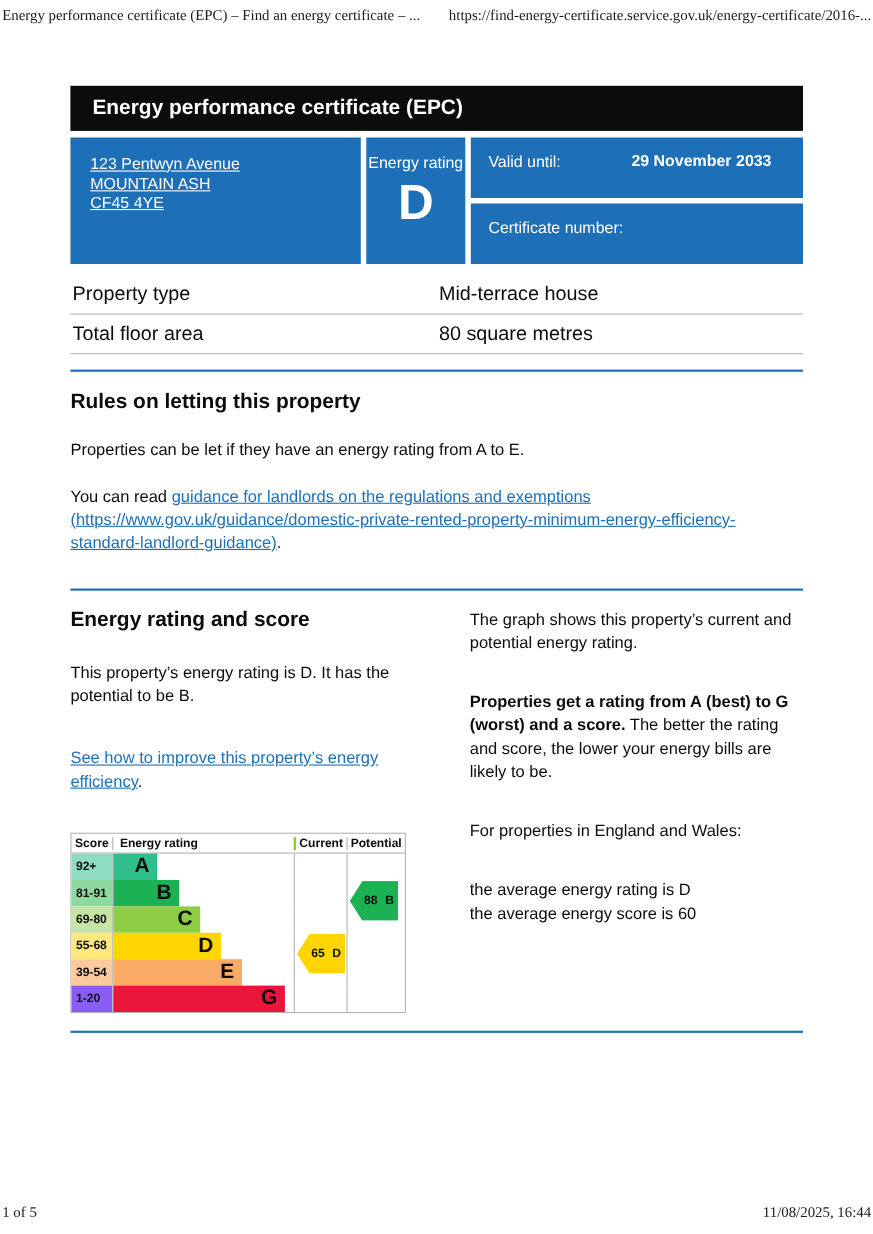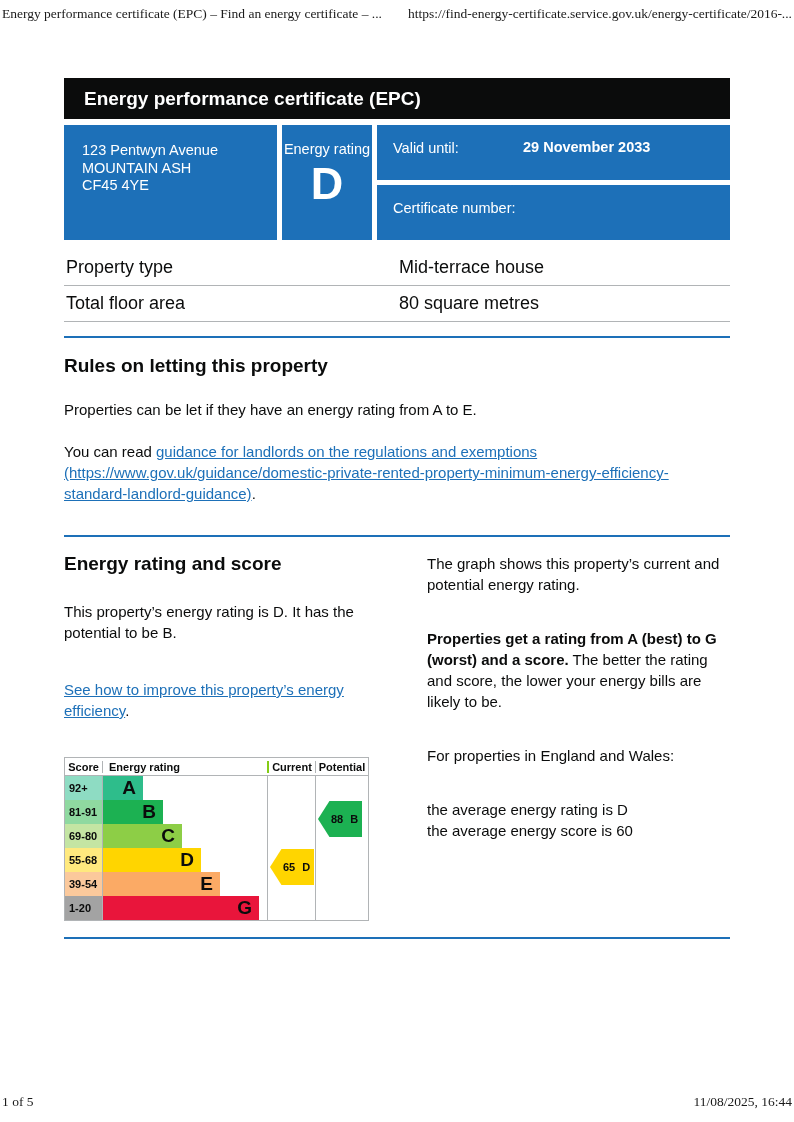--- a/index.html
+++ b/index.html
@@ -28,21 +28,21 @@
   .banner {
     background: #0b0c0c; color: #ffffff;
     height: 41px; display: flex; align-items: center;
     padding-left: 20px;
     font-size: 19px; font-weight: bold;
   }
 
   
   .summary-row { display: flex; gap: 5px; margin-top: 6px; height: 115px; }
   .bluebox { background: #1d70b8; color: #ffffff; font-size: 14.5px; }
-  .address-box { width: 213px; padding: 17px 24px 0 18px; line-height: 1.22; }
+  .address-box { width: 264px; padding: 17px 24px 0 18px; line-height: 1.22; text-decoration: underline; }
   .rating-box { width: 90px; text-align: center; padding-top: 16px; }
   .rating-box .big-letter { font-size: 45px; font-weight: bold; line-height: 1.1; margin-top: 2px; }
   .right-stack { flex: 1; display: flex; flex-direction: column; gap: 5px; }
   .right-stack .bluebox { flex: 1; display: flex; padding: 14px 16px 0 16px; }
   .kv-label { width: 130px; flex: 0 0 130px; line-height: 1.25; }
   .kv-value { font-weight: bold; }
 
   
   .facts { margin-top: 10px; font-size: 18px; }
   .fact-row { display: flex; padding: 7px 0 7px 2px; border-bottom: 1px solid #b1b4b6; }
@@ -207,21 +207,21 @@
             </div>
             <div class="chart-row">
               <div class="score-cell" style="background:#fbc99c">39-54</div>
               <div class="rating-cell">
                 <div class="bar" style="width:117px;background:#fbaa65">E</div>
               </div>
               <div class="marker-cell cur"></div>
               <div class="marker-cell pot"></div>
             </div>
             <div class="chart-row">
-              <div class="score-cell" style="background:#a3a3a3">1-20</div>
+              <div class="score-cell" style="background:#8b5cf6">1-20</div>
               <div class="rating-cell">
                 <div class="bar" style="width:156px;background:#e9153b">G</div>
               </div>
               <div class="marker-cell cur"></div>
               <div class="marker-cell pot"></div>
             </div>
           </div>
       </div>
     </div>
 

